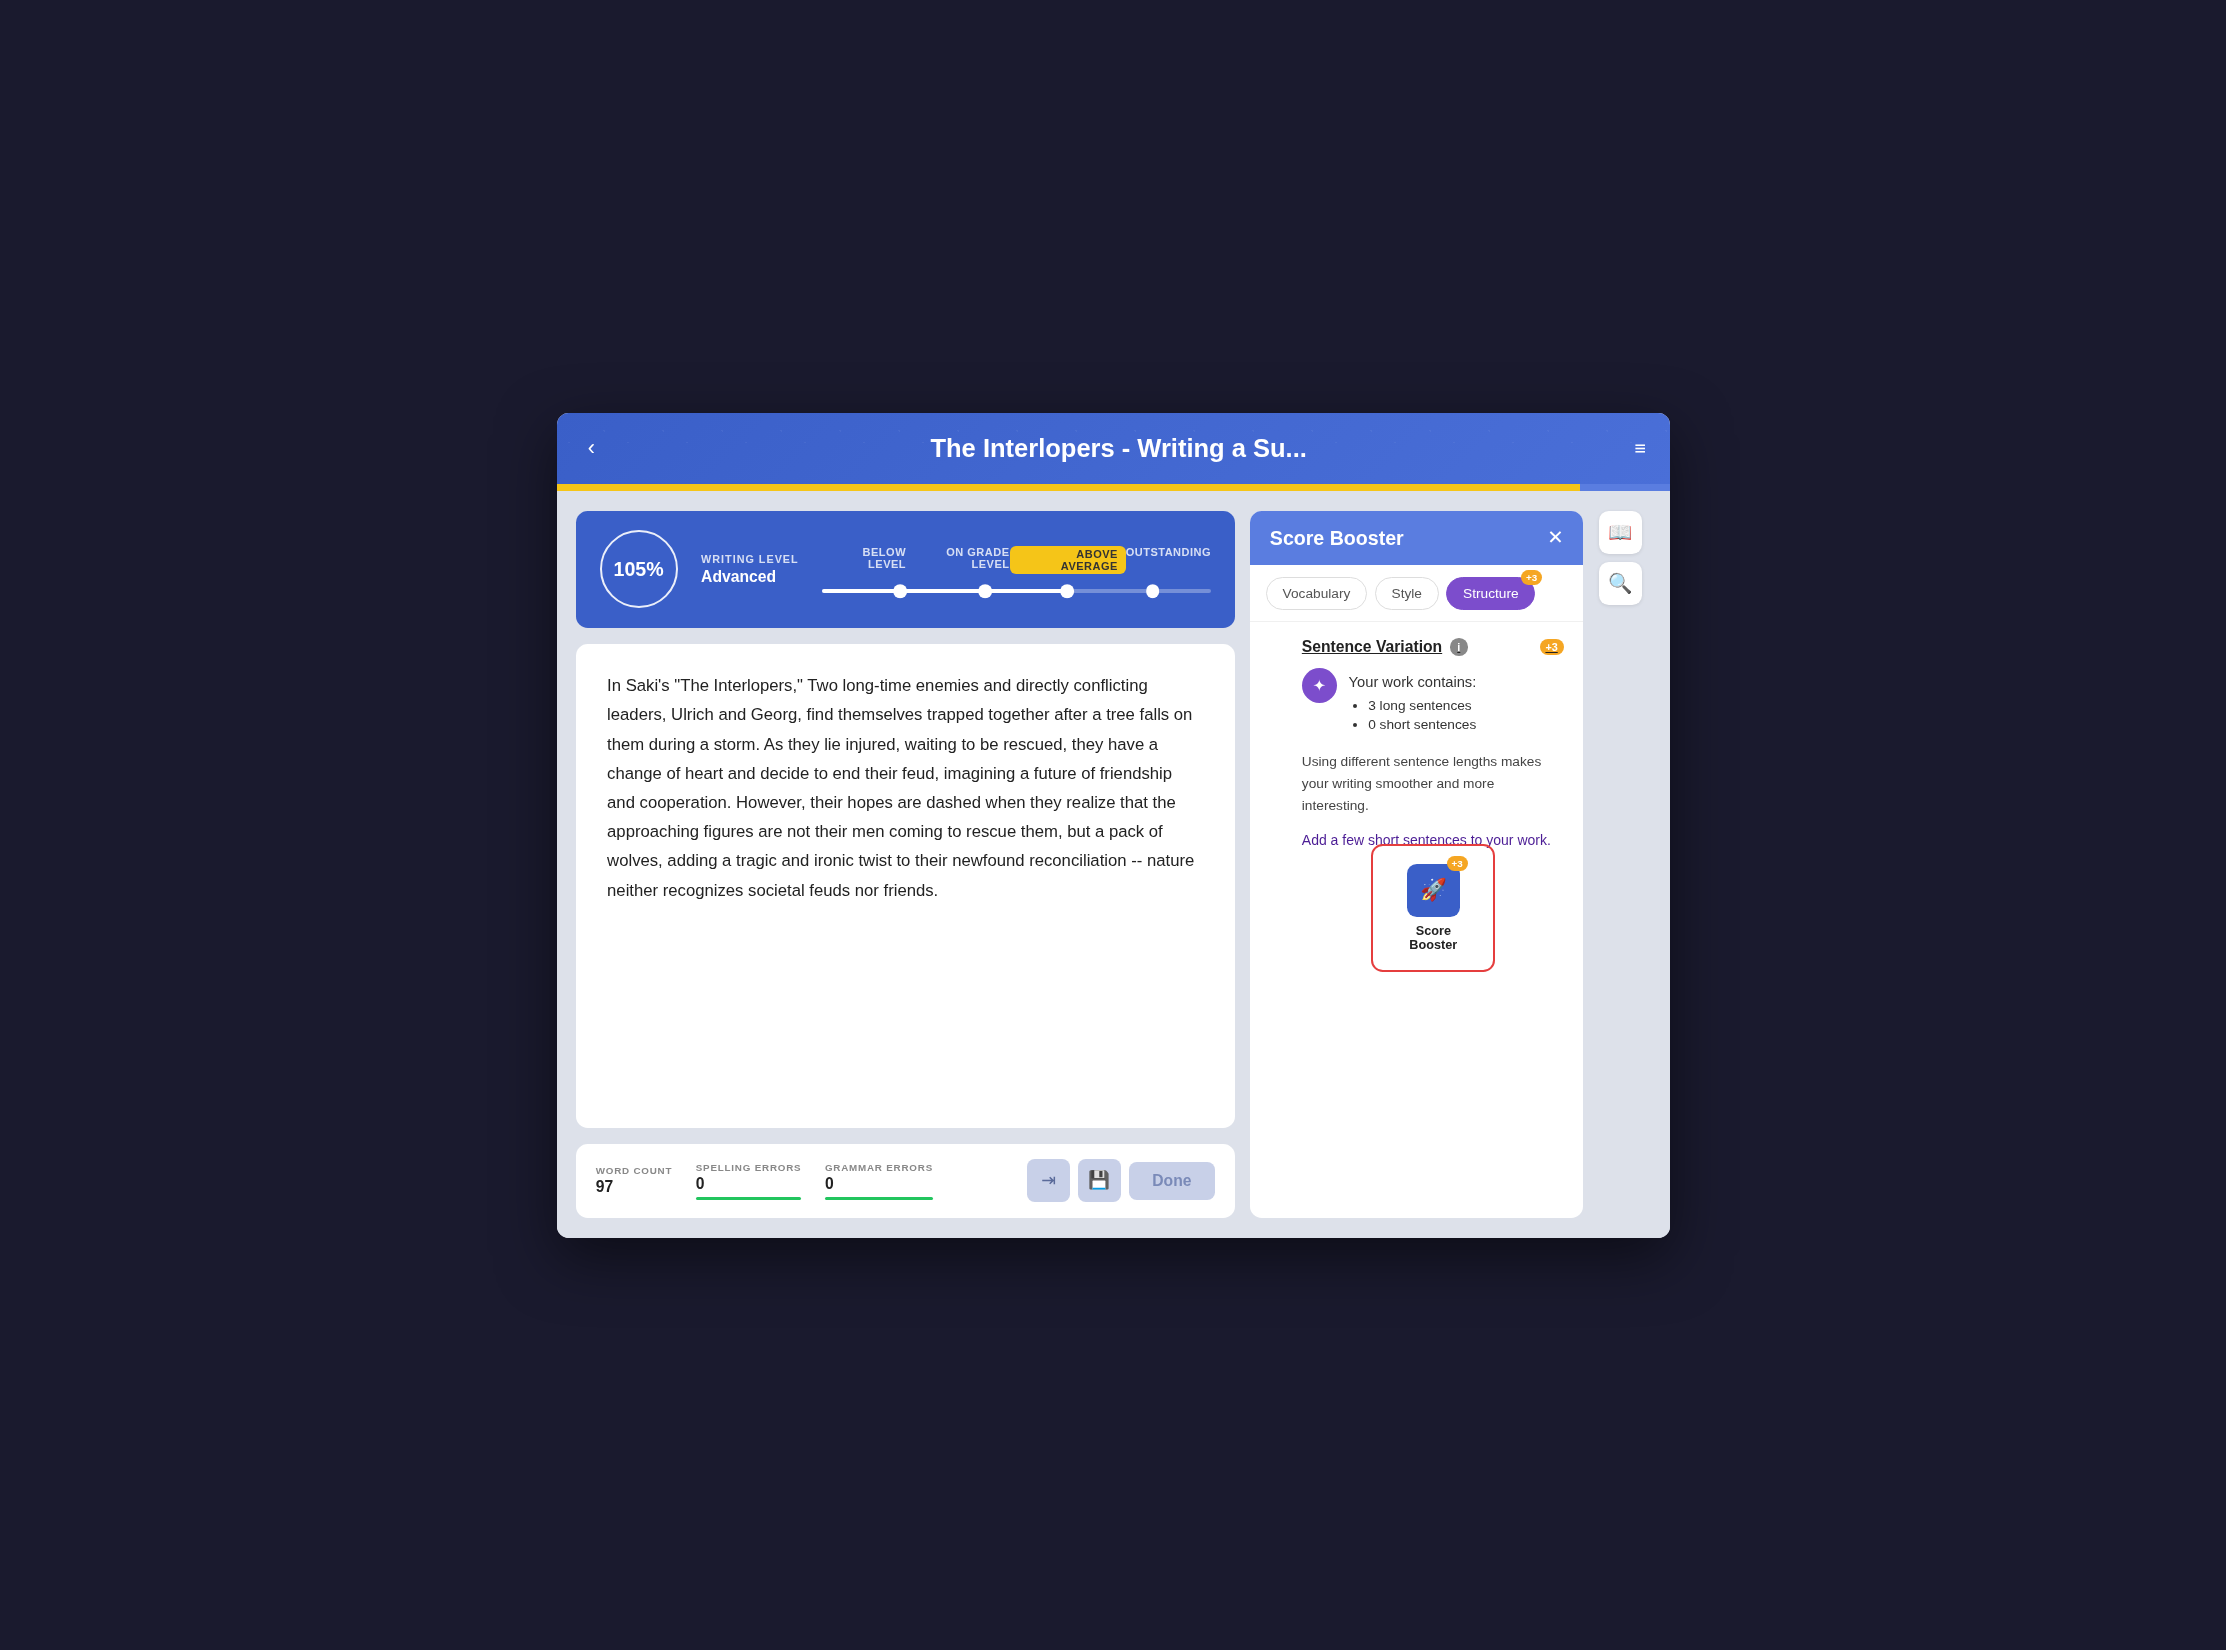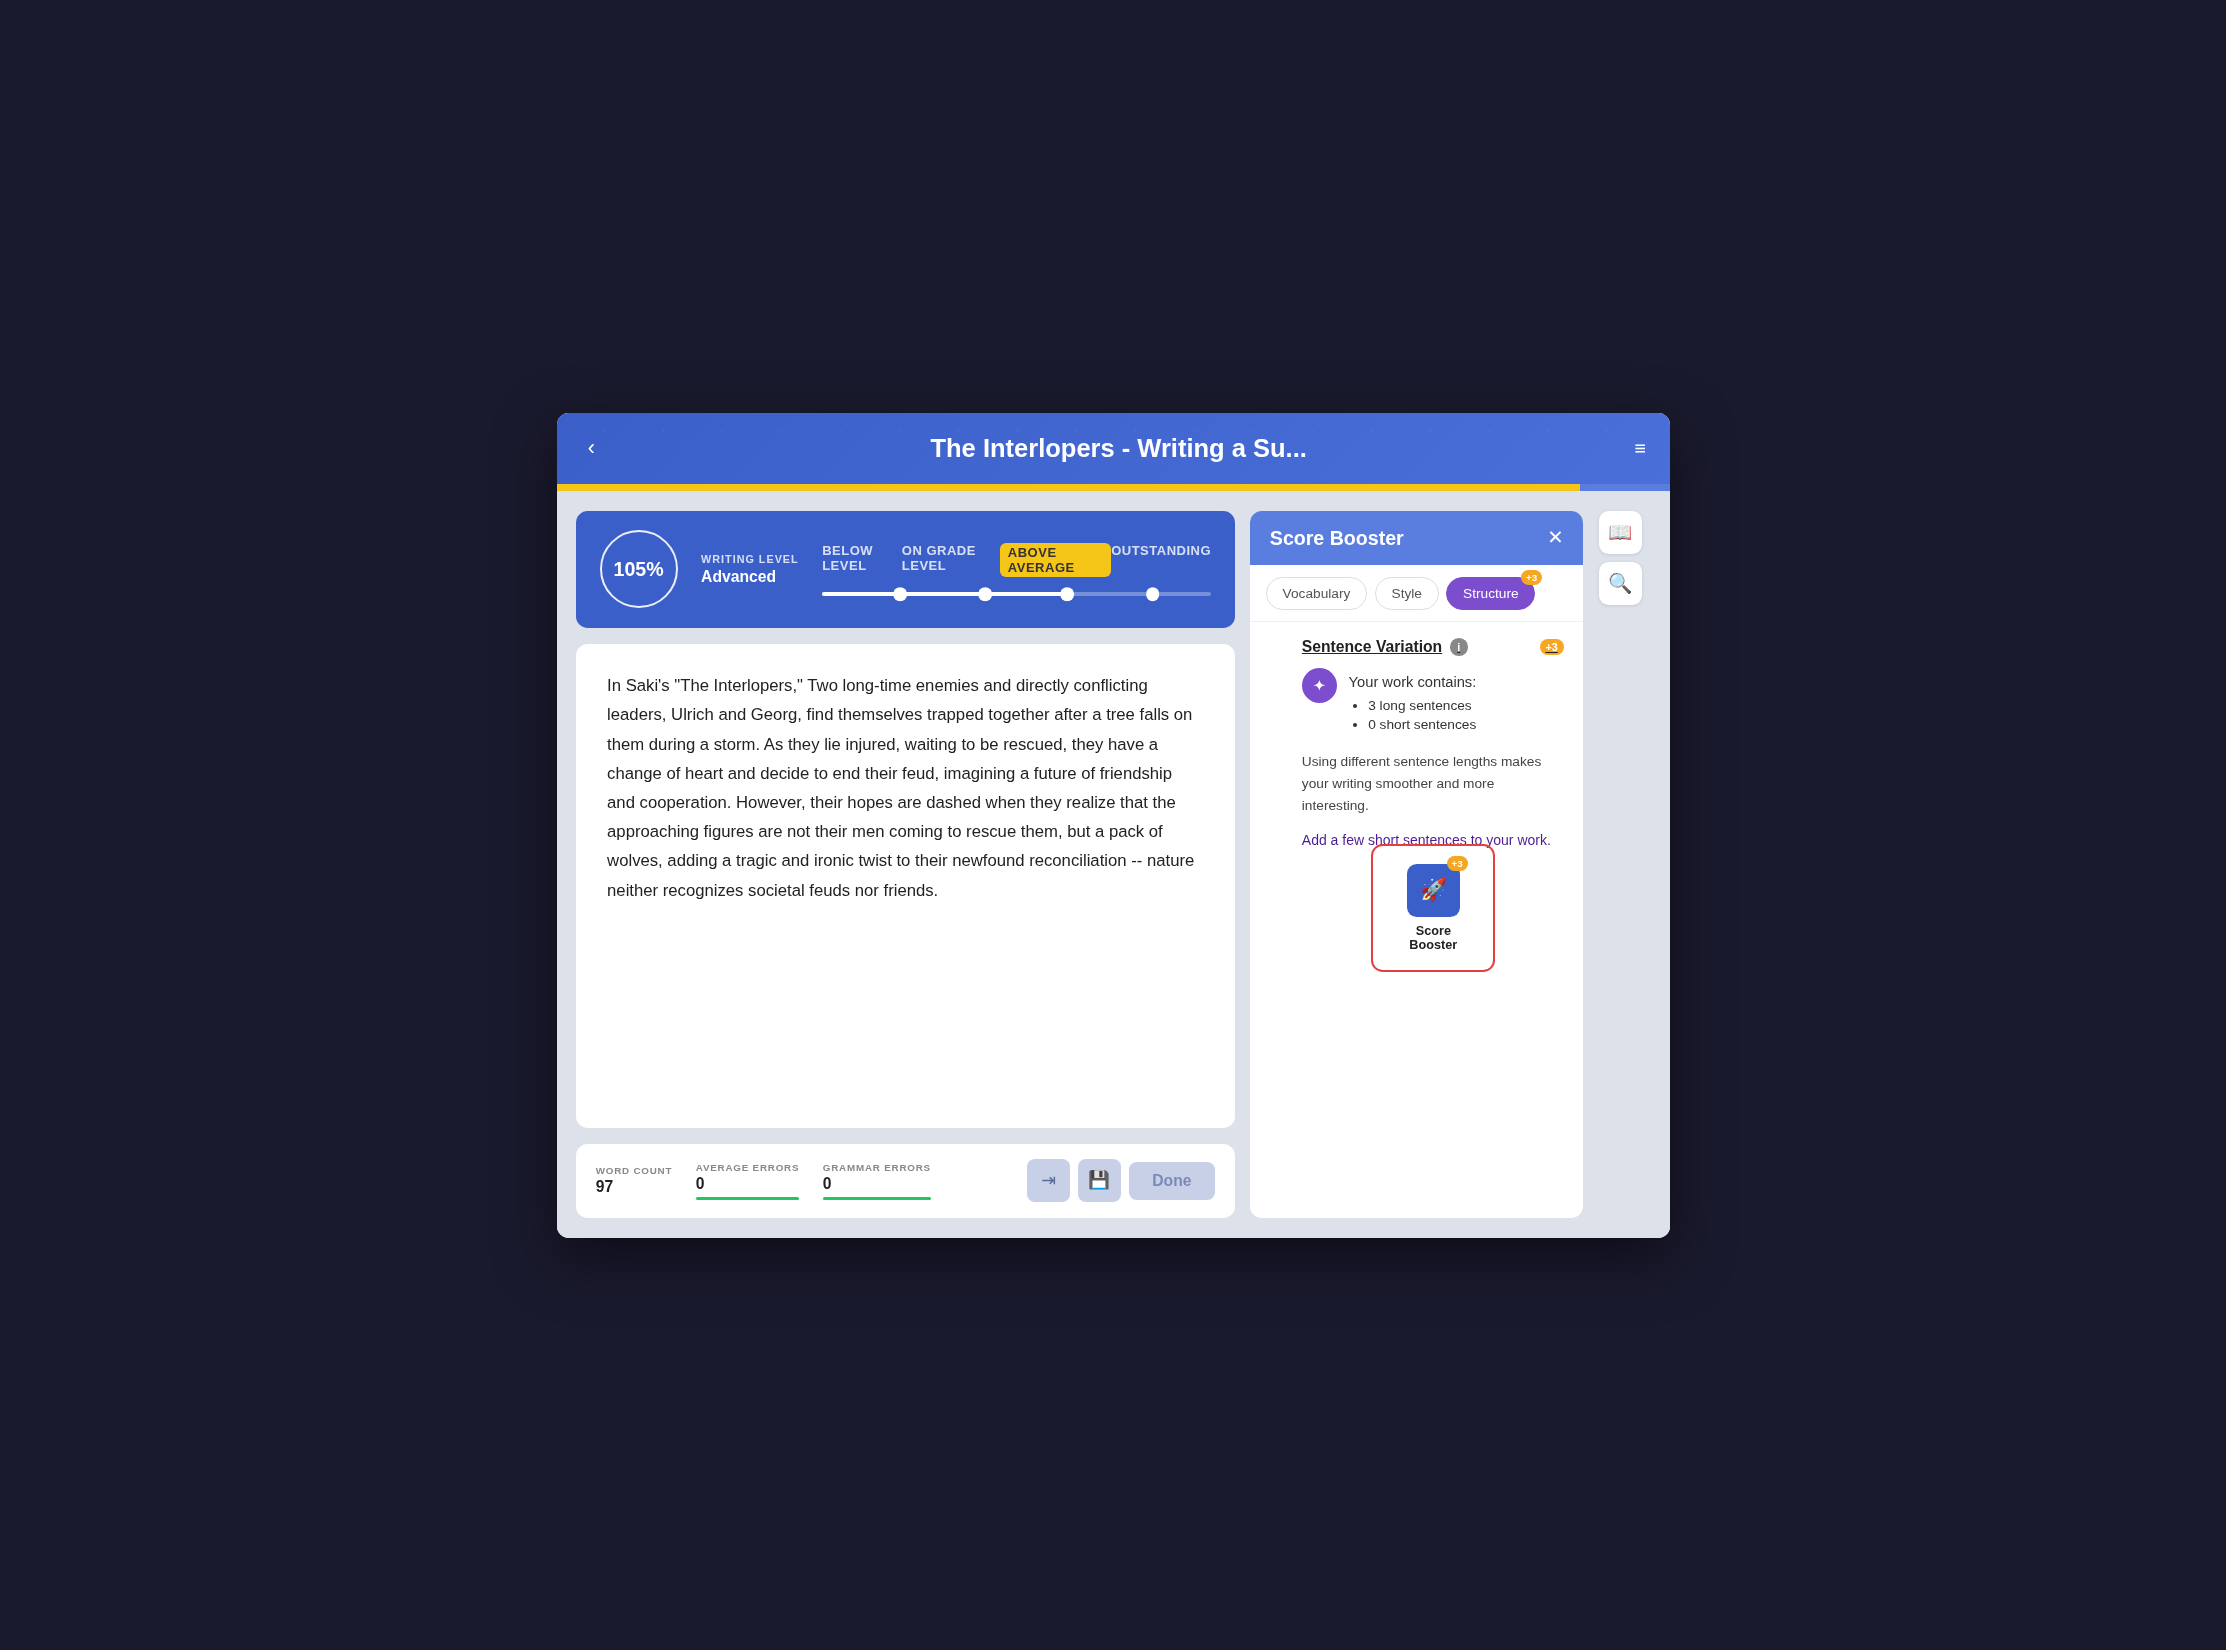--- a/index.html
+++ b/index.html
@@ -155,23 +155,24 @@
     .level-scale {
       flex: 1;
       display: flex;
       flex-direction: column;
       gap: 7.8px;
     }
     .level-labels {
       display: flex;
       justify-content: space-between;
       color: rgba(255,255,255,0.8);
-      font-size: 13px;
+      font-size: 11px;
       font-weight: 600;
       letter-spacing: 0.5px;
+      text-align: right;
     }
     .level-label-active {
       background: #f5c518;
       color: #333;
       padding: 2px 7.8px;
       border-radius: 6px;
       font-weight: 700;
     }
     .level-track {
       position: relative;
@@ -541,21 +542,21 @@
       <div class="essay-card">
         <p class="essay-text">In Saki's "The Interlopers," Two long-time enemies and directly conflicting leaders, Ulrich and Georg, find themselves trapped together after a tree falls on them during a storm. As they lie injured, waiting to be rescued, they have a change of heart and decide to end their feud, imagining a future of friendship and cooperation. However, their hopes are dashed when they realize that the approaching figures are not their men coming to rescue them, but a pack of wolves, adding a tragic and ironic twist to their newfound reconciliation -- nature neither recognizes societal feuds nor friends.</p>
       </div>
 
       <div class="bottom-bar">
         <div class="stat-item">
           <span class="stat-label">WORD COUNT</span>
           <span class="stat-value">97</span>
         </div>
         <div class="stat-item">
-          <span class="stat-label">AVERAGE ERRORS</span>
+          <span class="stat-label">SPELLING ERRORS</span>
           <span class="stat-value">0</span>
           <div class="stat-underline"></div>
         </div>
         <div class="stat-item">
           <span class="stat-label">GRAMMAR ERRORS</span>
           <span class="stat-value">0</span>
           <div class="stat-underline"></div>
         </div>
         <div class="bottom-actions">
           <button class="action-btn">

